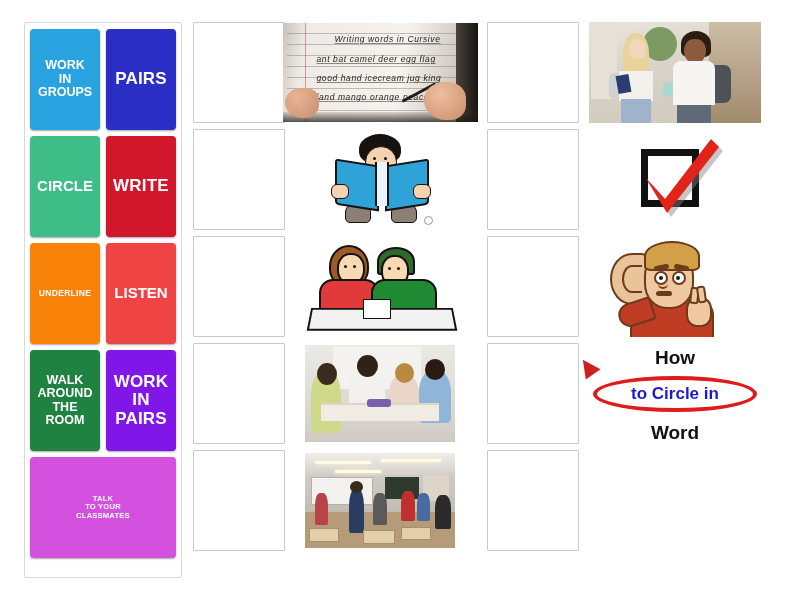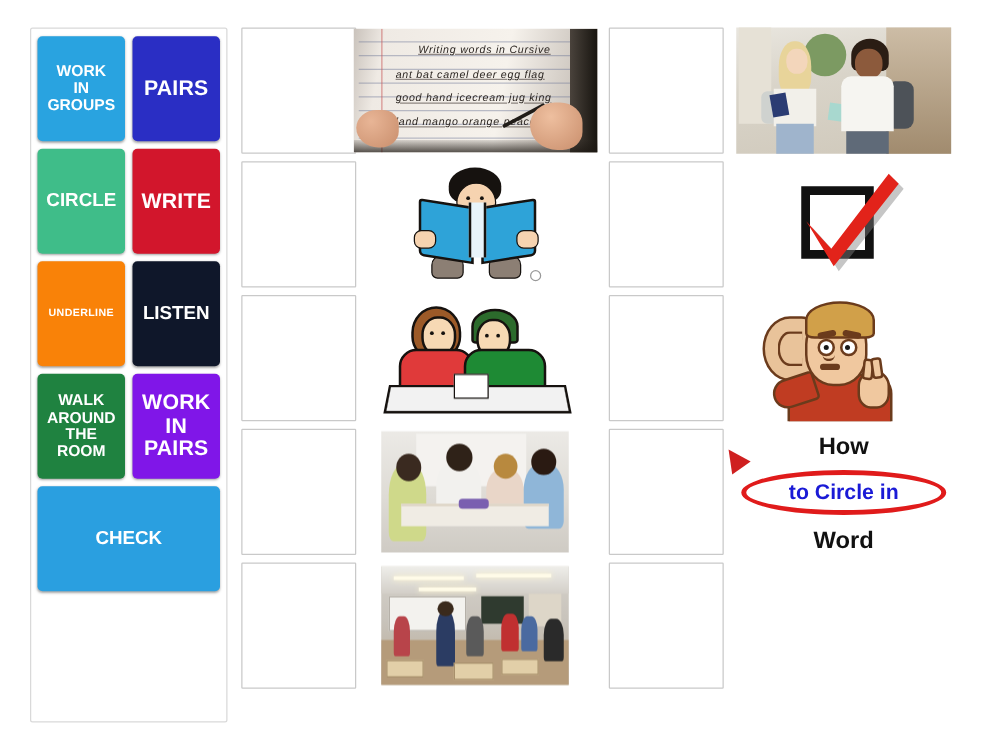--- a/index.html
+++ b/index.html
@@ -8,21 +8,21 @@
     width:800px;height:600px;overflow:hidden;background:#ffffff;
     font-family:"Liberation Sans",sans-serif;
     position:relative;
   }
   
   #tile-panel{
     position:absolute;left:24px;top:22px;width:158px;height:556px;
     border:1px solid #d9d9d9;background:#fff;border-radius:2px;
     box-sizing:border-box;padding:6px 5px;
   }
-  .tile-row{display:flex;gap:6px;height:84px;margin-bottom:6px;}
+  .tile-row{display:flex;gap:6px;height:101px;margin-bottom:6px;}
   .tile-row:last-child{margin-bottom:0;}
   .tile{
     flex:1;border-radius:4px;display:flex;align-items:center;justify-content:center;
     text-align:center;color:#fff;font-weight:bold;line-height:1.08;
     box-shadow:0 1px 2px rgba(0,0,0,.35);
     -webkit-user-select:none;user-select:none;
     padding:2px;box-sizing:border-box;
     overflow:hidden;
   }
   .tile span{display:block;white-space:pre-line;}
@@ -247,42 +247,44 @@
     </div>
     <div class="tile fs-xl" style="background: rgb(210, 22, 44);">
       <span>WRITE</span>
     </div>
   </div>
 
   <div class="tile-row">
     <div class="tile fs-sm" style="background: rgb(249, 130, 8);">
       <span>UNDERLINE</span>
     </div>
-    <div class="tile fs-lg" style="background: #0f172a; text-align: right;">
+    <div class="tile fs-lg" style="background: #ef4444; text-align: right;">
       <span>LISTEN</span>
     </div>
   </div>
 
   <div class="tile-row">
     <div class="tile fs-md" style="background: rgb(31, 130, 64);">
       <span>WALK
 AROUND
 THE
 ROOM</span>
     </div>
     <div class="tile fs-xl" style="background: rgb(128, 22, 232);">
       <span>WORK
 IN
 PAIRS</span>
     </div>
   </div>
 
   <div class="tile-row">
-    <div class="tile fs-lg" style="background: rgb(42, 159, 224);">
-      <span>CHECK</span>
+    <div class="tile fs-xs" style="background: rgb(212, 81, 224);">
+      <span>TALK
+TO YOUR
+CLASSMATES</span>
     </div>
   </div>
 
 </div>
 
 <div class="dropcol" id="dropcol-1">
   <div class="dropbox"></div>
   <div class="dropbox"></div>
   <div class="dropbox"></div>
   <div class="dropbox"></div>

